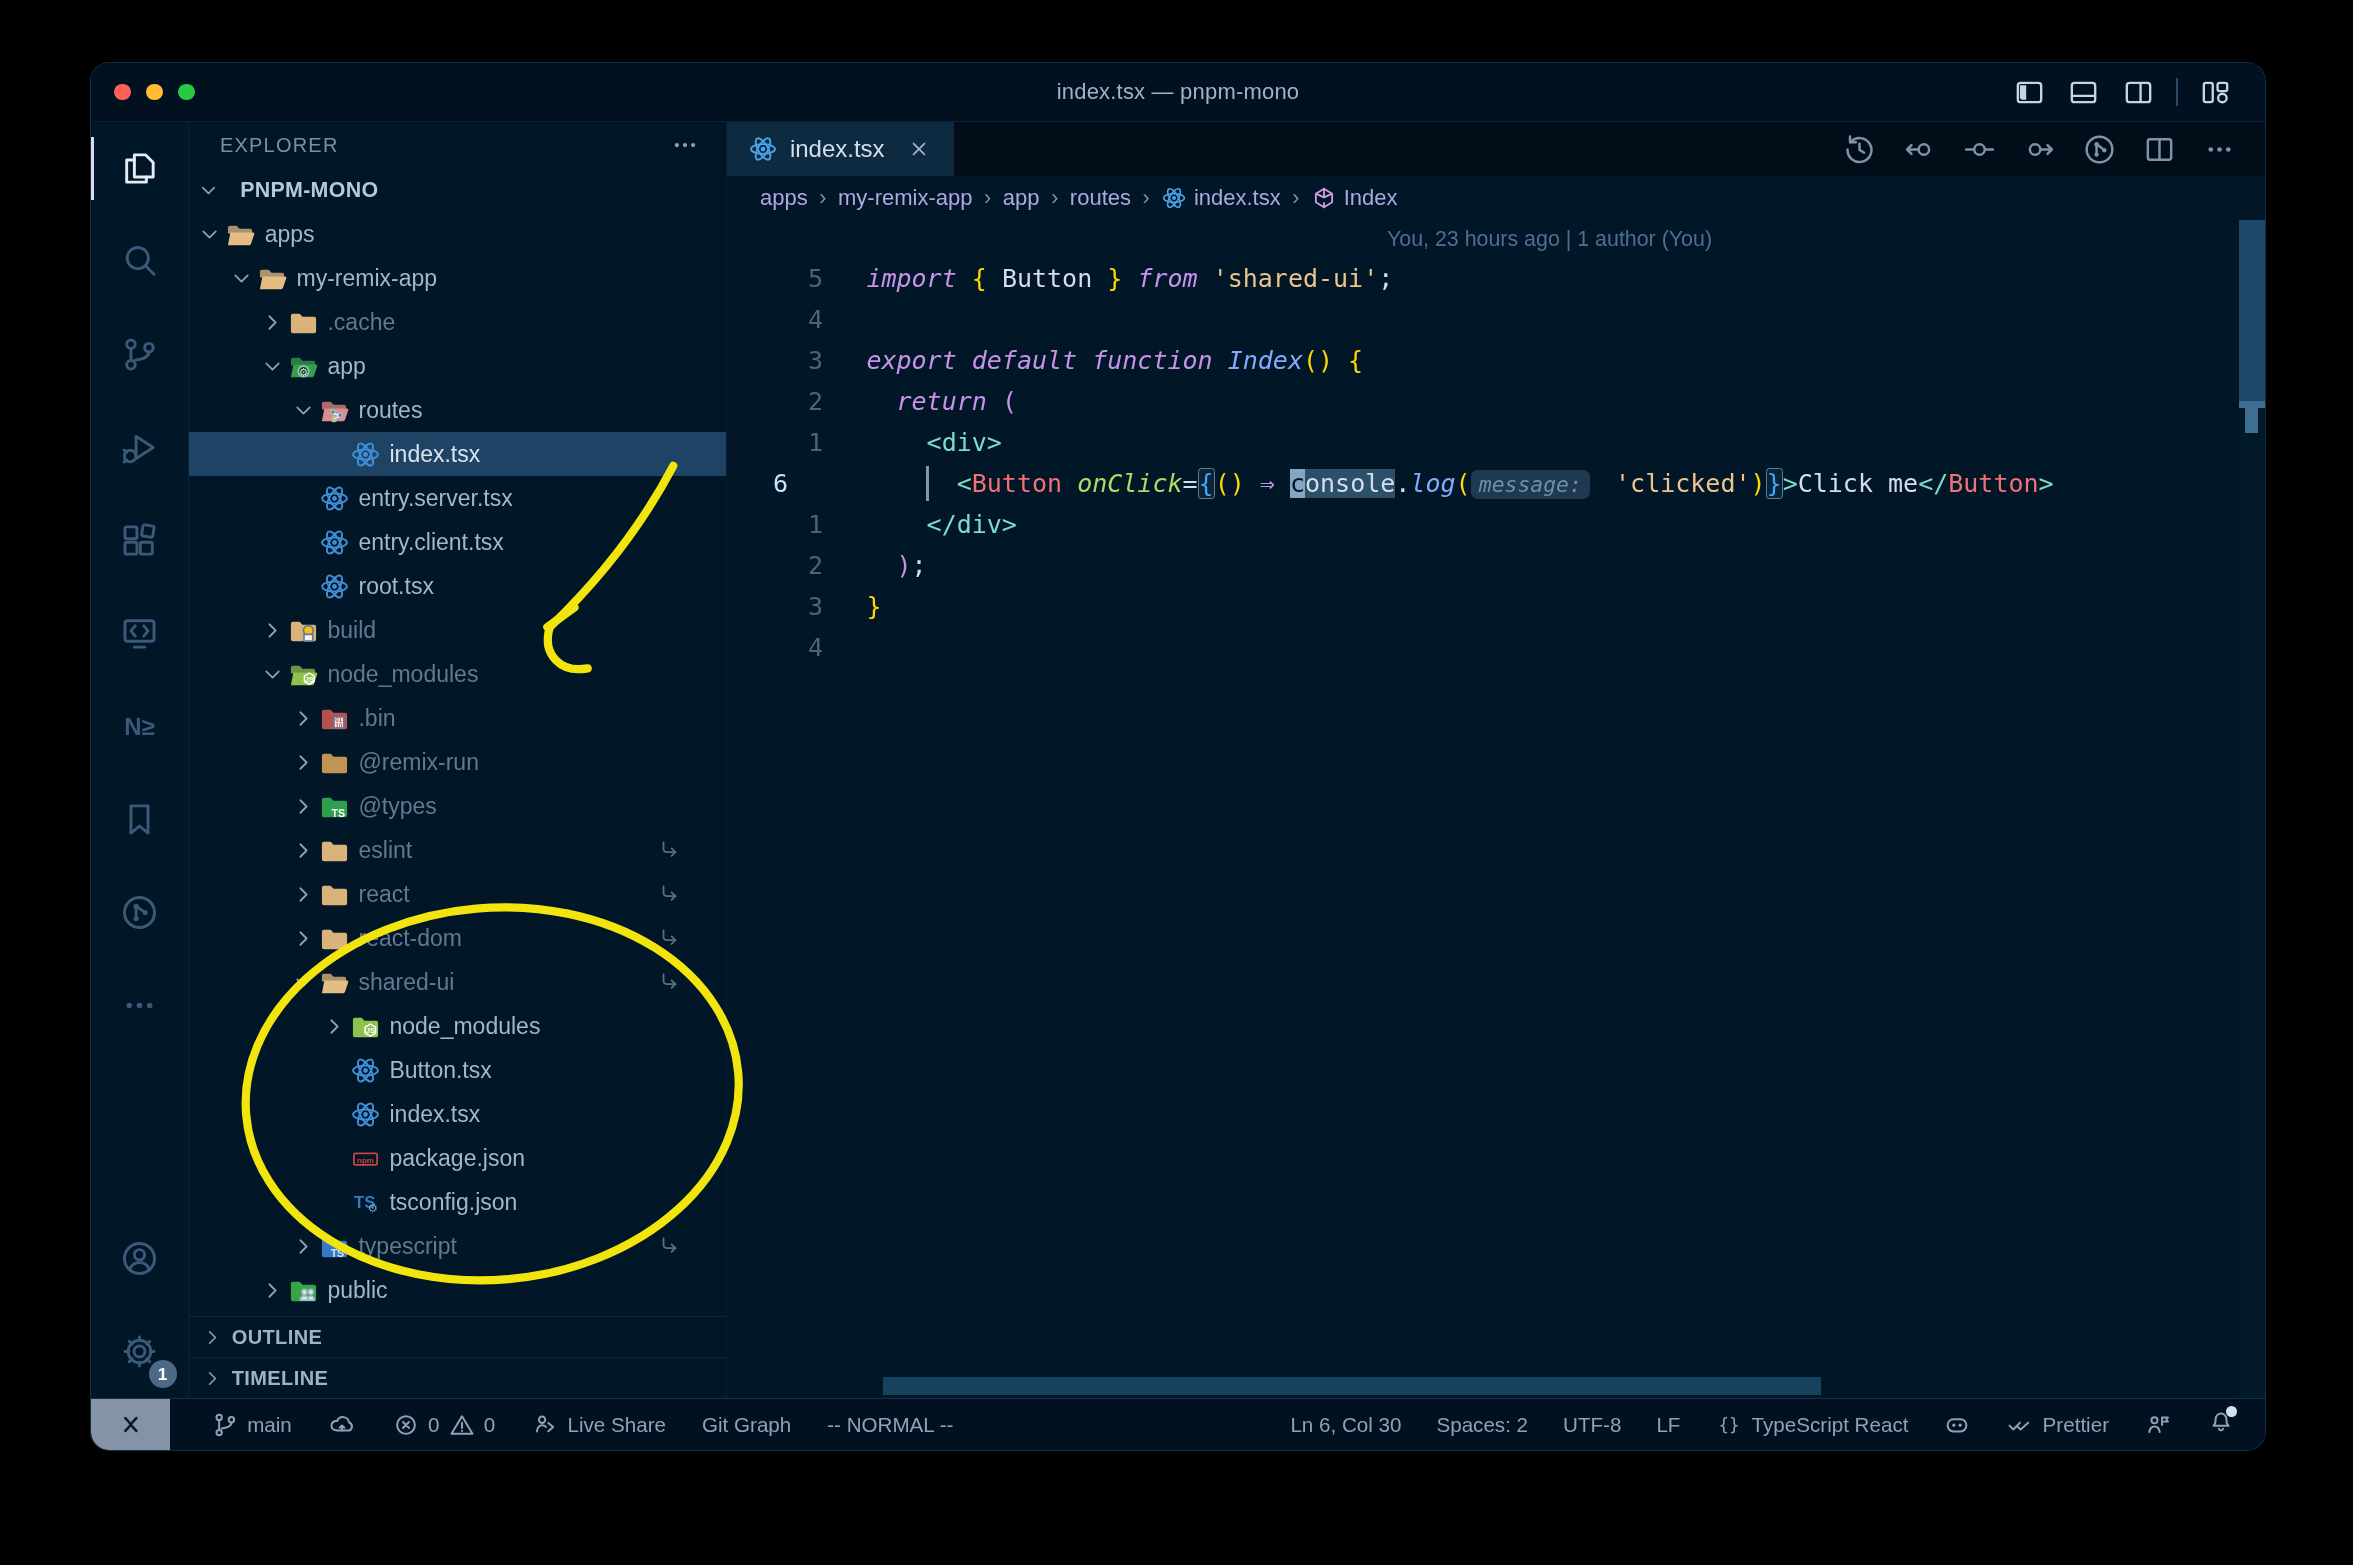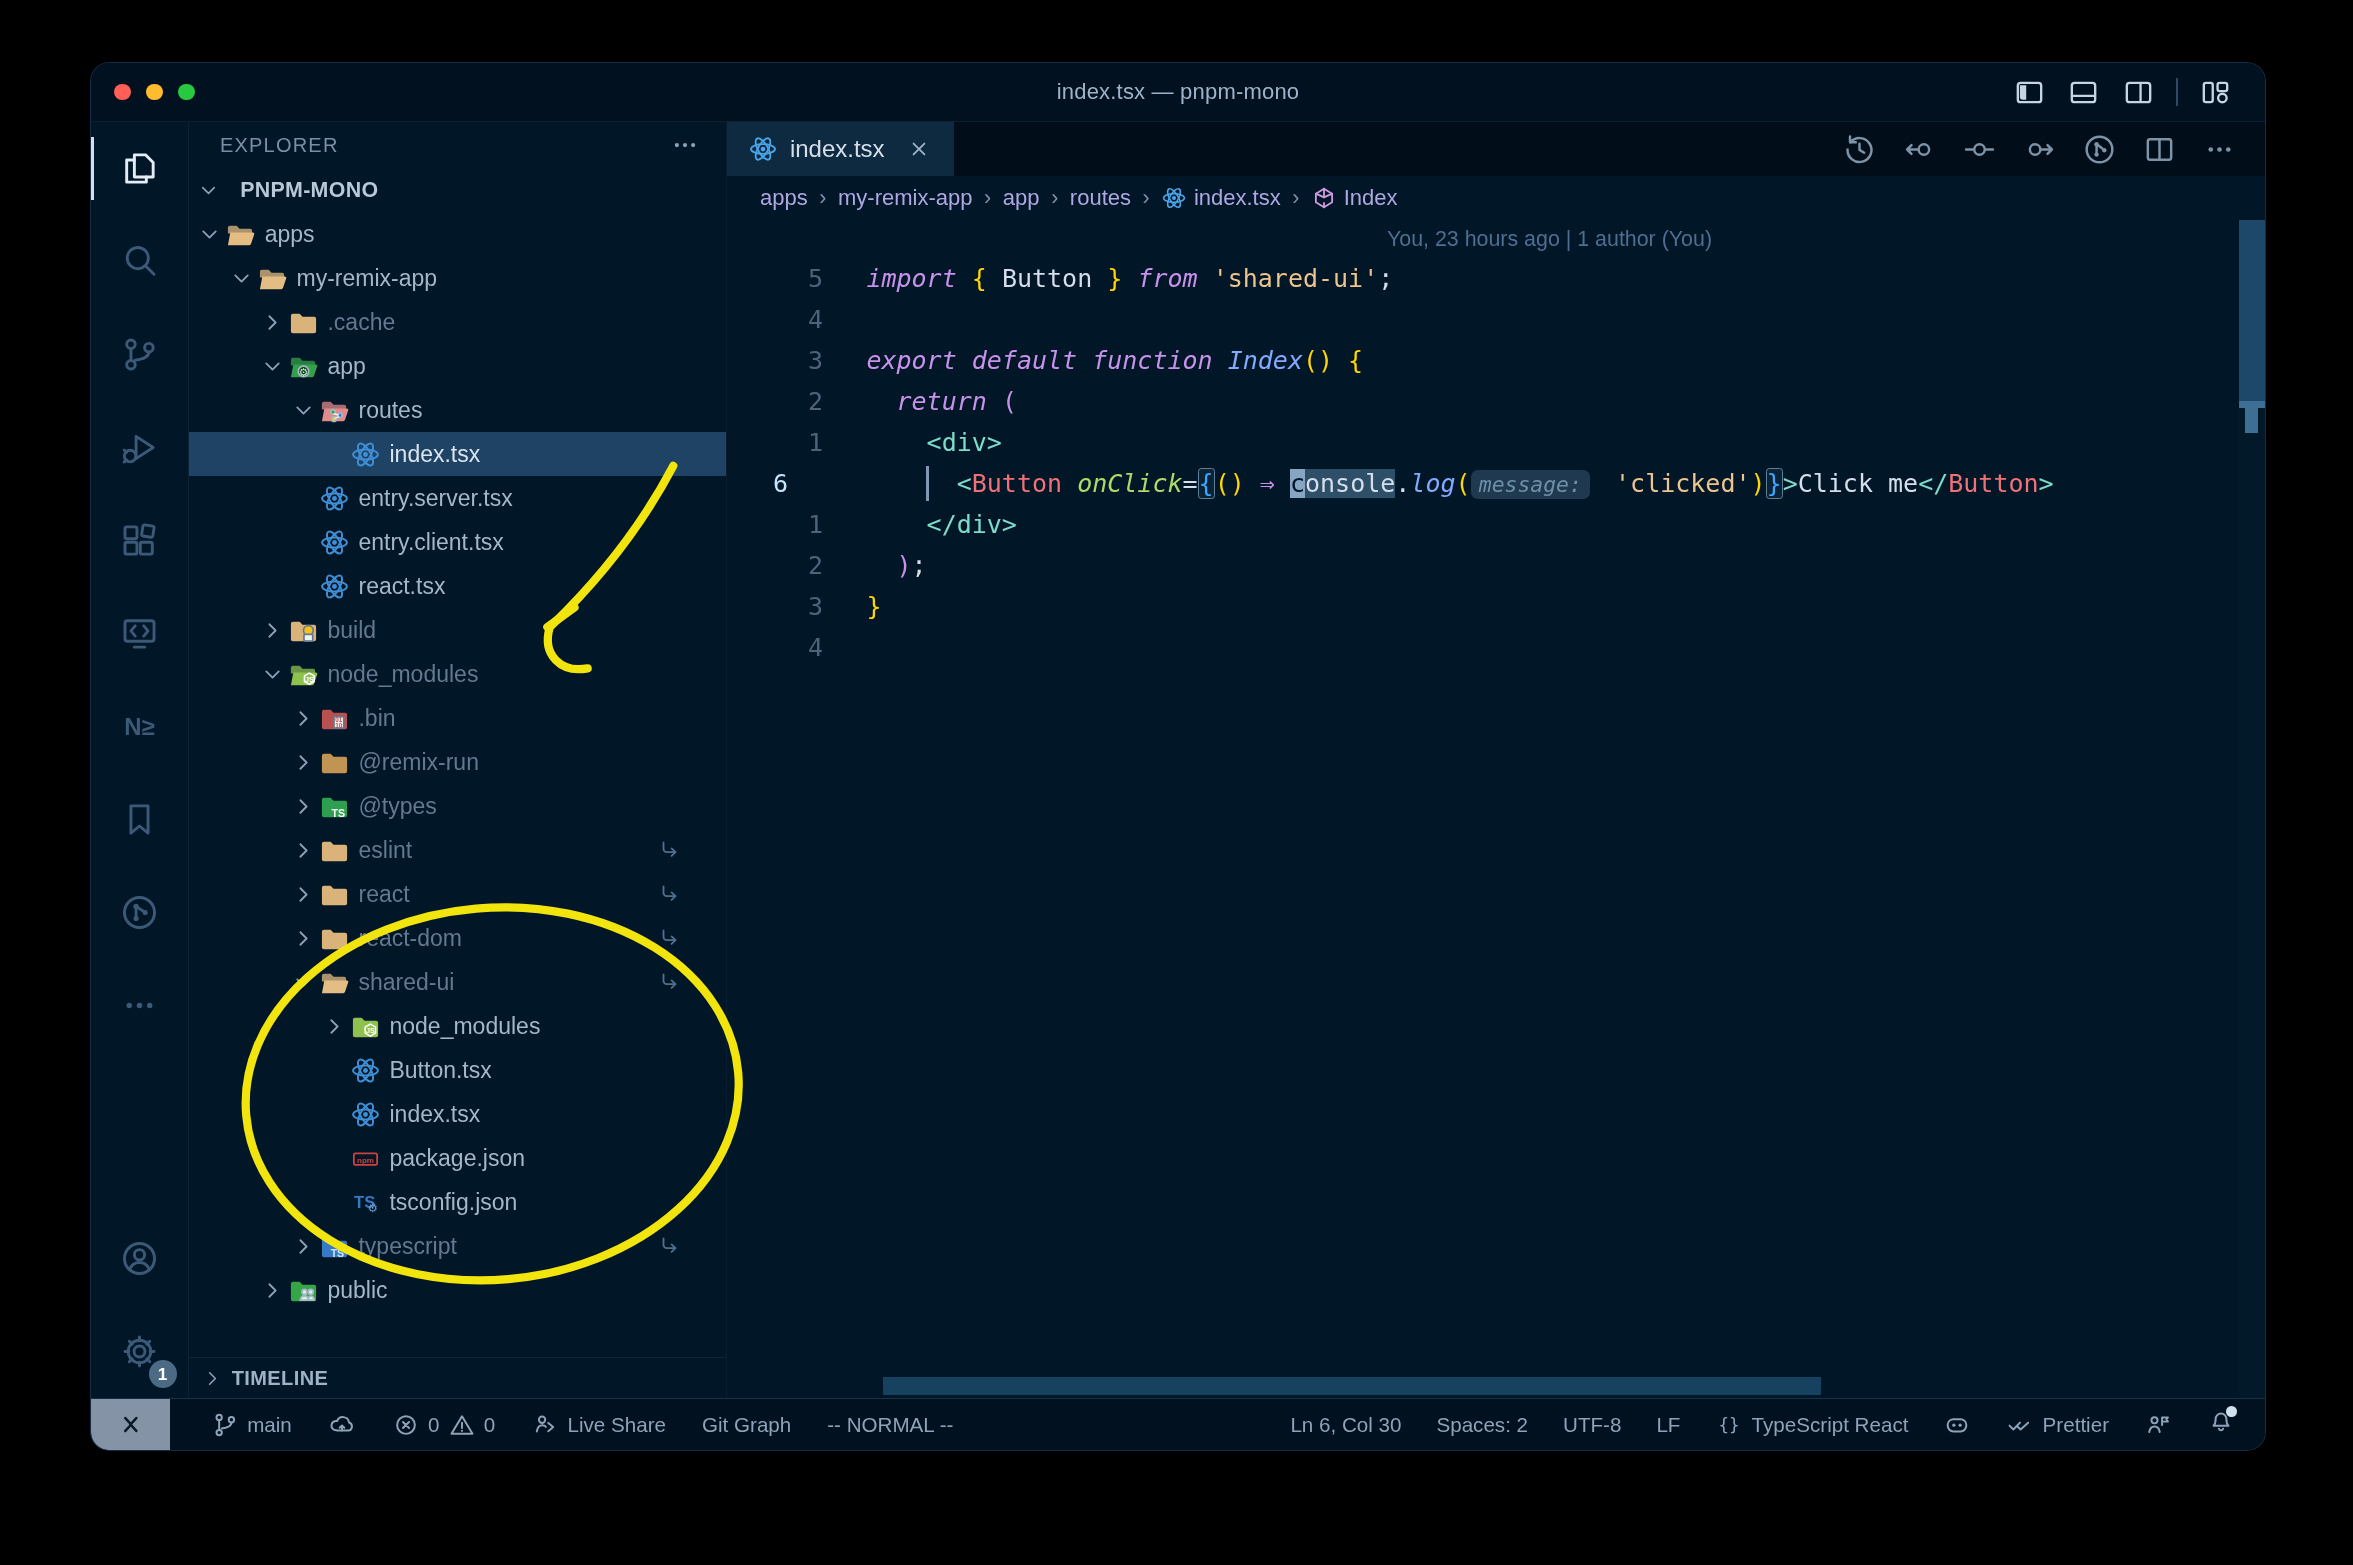--- a/index.html
+++ b/index.html
@@ -406,21 +406,21 @@
             <span class="ic ficon">
               <svg viewBox="0 0 24 24" fill="none" stroke="currentColor" stroke-width="1.7" stroke-linecap="round" stroke-linejoin="round">
                 <g stroke="#3f8fd6" stroke-width="1.5">
                   <ellipse cx="12" cy="12" rx="9.6" ry="3.9"></ellipse>
                   <ellipse cx="12" cy="12" rx="9.6" ry="3.9" transform="rotate(60 12 12)"></ellipse>
                   <ellipse cx="12" cy="12" rx="9.6" ry="3.9" transform="rotate(120 12 12)"></ellipse>
                 </g>
                 <circle cx="12" cy="12" r="1.9" fill="#3f8fd6" stroke="none"></circle>
               </svg>
             </span>
-            <span>react.tsx</span>
+            <span>root.tsx</span>
           </div>
           <div class="trow dim" style="padding-left: 71px;">
             <span class="ic chev">
               <svg viewBox="0 0 24 24" fill="none" stroke="currentColor" stroke-width="1.7" stroke-linecap="round" stroke-linejoin="round">
                 <path d="M9 6l6 6-6 6"></path>
               </svg>
             </span>
             <span class="ic ficon">
               <svg viewBox="0 0 32 32" fill="none" stroke="currentColor" stroke-width="1.7" stroke-linecap="round" stroke-linejoin="round">
                 <path fill="#d9b37a" stroke="none" d="M3 9a2 2 0 0 1 2-2h7l3 3h12a2 2 0 0 1 2 2v13a2 2 0 0 1-2 2H5a2 2 0 0 1-2-2z"></path>
@@ -676,20 +676,28 @@
                 <path fill="#36a546" stroke="none" d="M3 9a2 2 0 0 1 2-2h7l3 3h12a2 2 0 0 1 2 2v13a2 2 0 0 1-2 2H5a2 2 0 0 1-2-2z"></path>
                 <circle cx="17" cy="17.5" r="2.6" fill="#d8f3dc"></circle>
                 <circle cx="23.5" cy="17.5" r="2.6" fill="#d8f3dc"></circle>
                 <path d="M12.5 26c.6-3 2.4-4.5 4.5-4.5S21 23 21.5 26z" fill="#d8f3dc"></path>
                 <path d="M21 24c.5-1.6 1.3-2.3 2.5-2.3 2 0 3.3 1.5 3.8 4.3h-5.5z" fill="#d8f3dc"></path>
               </svg>
             </span>
             <span>public</span>
           </div>
         </div>
+      <div class="sb-panel">
+        <span class="ic chev">
+            <svg viewBox="0 0 24 24" fill="none" stroke="currentColor" stroke-width="1.7" stroke-linecap="round" stroke-linejoin="round">
+              <path d="M9 6l6 6-6 6"></path>
+            </svg>
+          </span>
+        <span>OUTLINE</span>
+      </div>
       <div class="sb-panel">
         <span class="ic chev">
             <svg viewBox="0 0 24 24" fill="none" stroke="currentColor" stroke-width="1.7" stroke-linecap="round" stroke-linejoin="round">
               <path d="M9 6l6 6-6 6"></path>
             </svg>
           </span>
         <span>TIMELINE</span>
       </div>
     </div>
 

